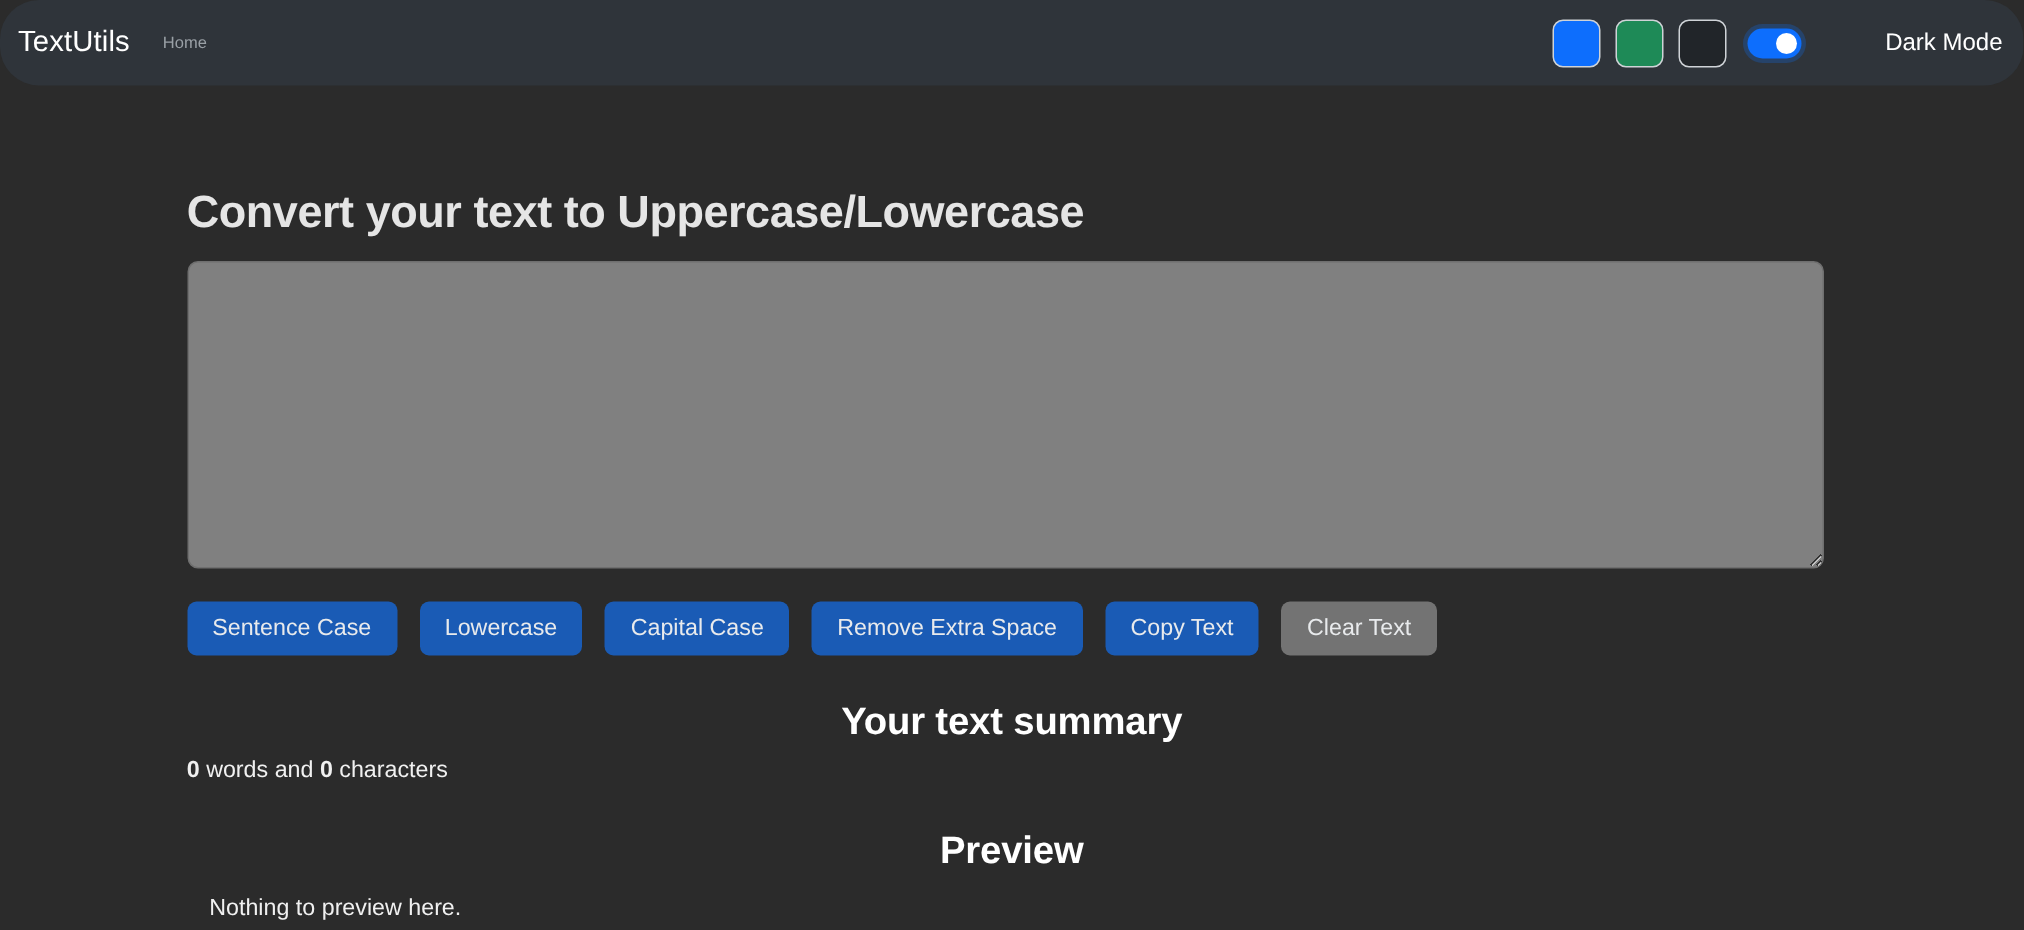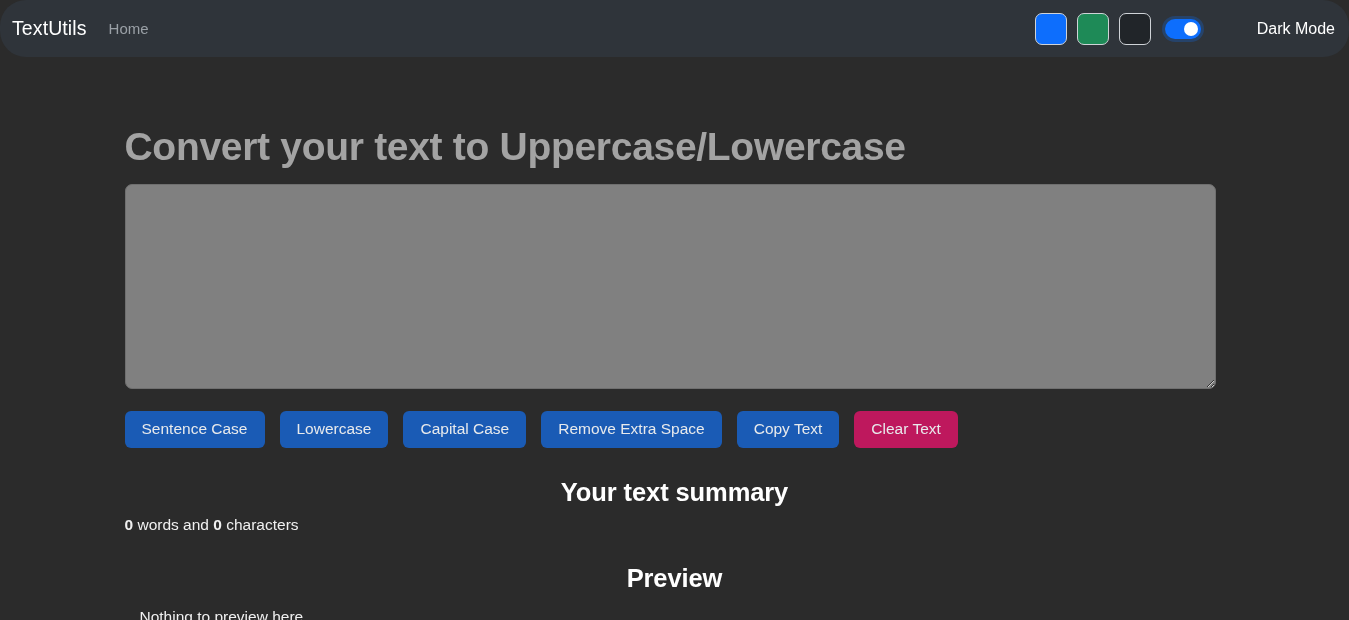--- a/index.html
+++ b/index.html
@@ -33,21 +33,21 @@
     margin-right: 22px;
     text-decoration: none;
     white-space: nowrap;
   }
   .nav-links {
     display: flex;
     align-items: center;
     gap: 18px;
   }
   .nav-link {
-    font-size: 15px;
+    font-size: 11px;
     color: #9aa0a6;
     text-decoration: none;
     white-space: nowrap;
   }
 
   .nav-right {
     margin-left: auto;
     display: flex;
     align-items: center;
     gap: 10px;
@@ -95,25 +95,25 @@
     margin-left: 47px;
   }
 
   
   .container {
     width: 1100px;
     margin: 0 auto;
     padding-top: 68px;
   }
   h1.page-title {
-    font-size: 39px;
+    font-size: 30px;
     font-weight: bold;
     margin: 0 0 14px 0;
     letter-spacing: -0.3px;
-    color: #a3a3a3;
+    color: #e5e5e5;
     line-height: 1.15;
   }
 
   .textbox {
     display: block;
     width: 1091px;
     height: 205px;
     background: #808080;
     color: #111;
     border: 1px solid #6f6f6f;
@@ -194,21 +194,21 @@
   <h1 class="page-title">Convert your text to Uppercase/Lowercase</h1>
 
   <textarea class="textbox" id="textBox" placeholder="" style="background: rgb(128, 128, 128);"></textarea>
 
   <div class="btn-row">
     <button class="btn" style="background: rgb(26, 91, 181);">Sentence Case</button>
     <button class="btn" style="background: rgb(26, 91, 181);">Lowercase</button>
     <button class="btn" style="background: rgb(26, 91, 181);">Capital Case</button>
     <button class="btn" style="background: rgb(26, 91, 181);">Remove Extra Space</button>
     <button class="btn" style="background: rgb(26, 91, 181);">Copy Text</button>
-    <button class="btn" style="background: #be185d;">Clear Text</button>
+    <button class="btn" style="background: #737373;">Clear Text</button>
   </div>
 
   <h2 class="section-title">Your text summary</h2>
   <p class="summary-line"><b>0</b><span> words and </span><b>0</b><span> characters</span></p>
 
   <h2 class="section-title">Preview</h2>
   <p class="preview-text">Nothing to preview here.</p>
 
 </main>
 

